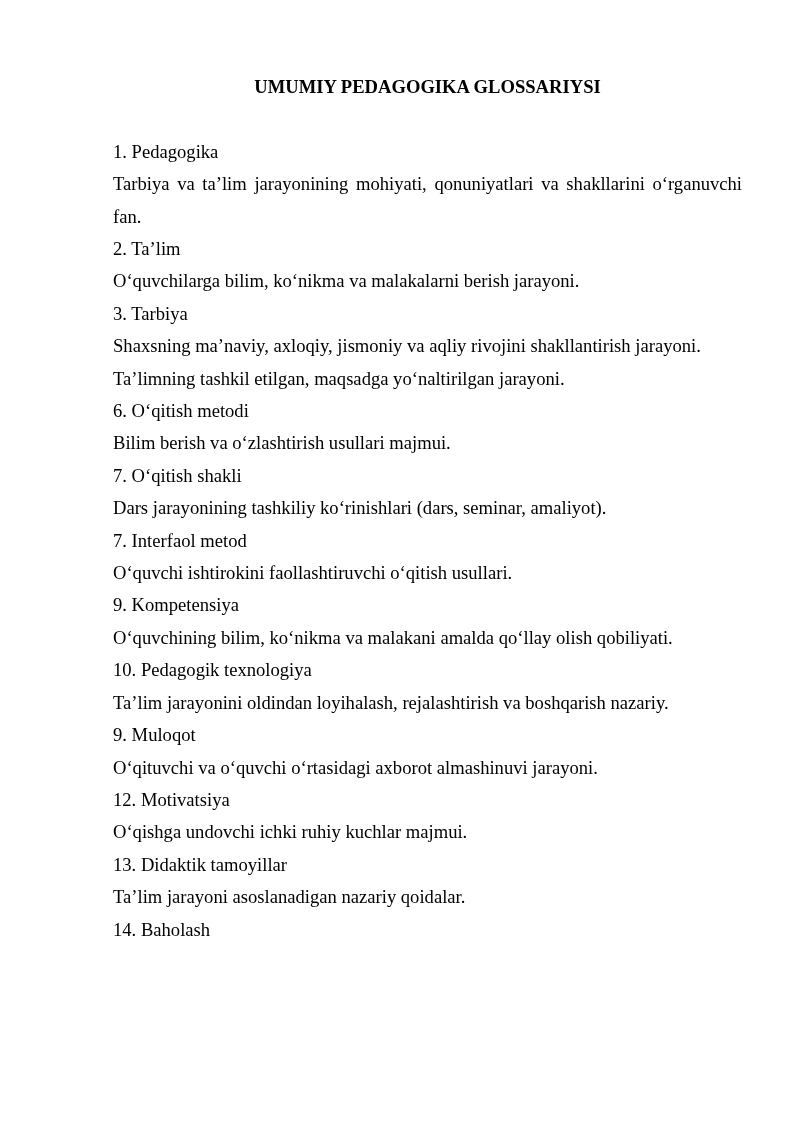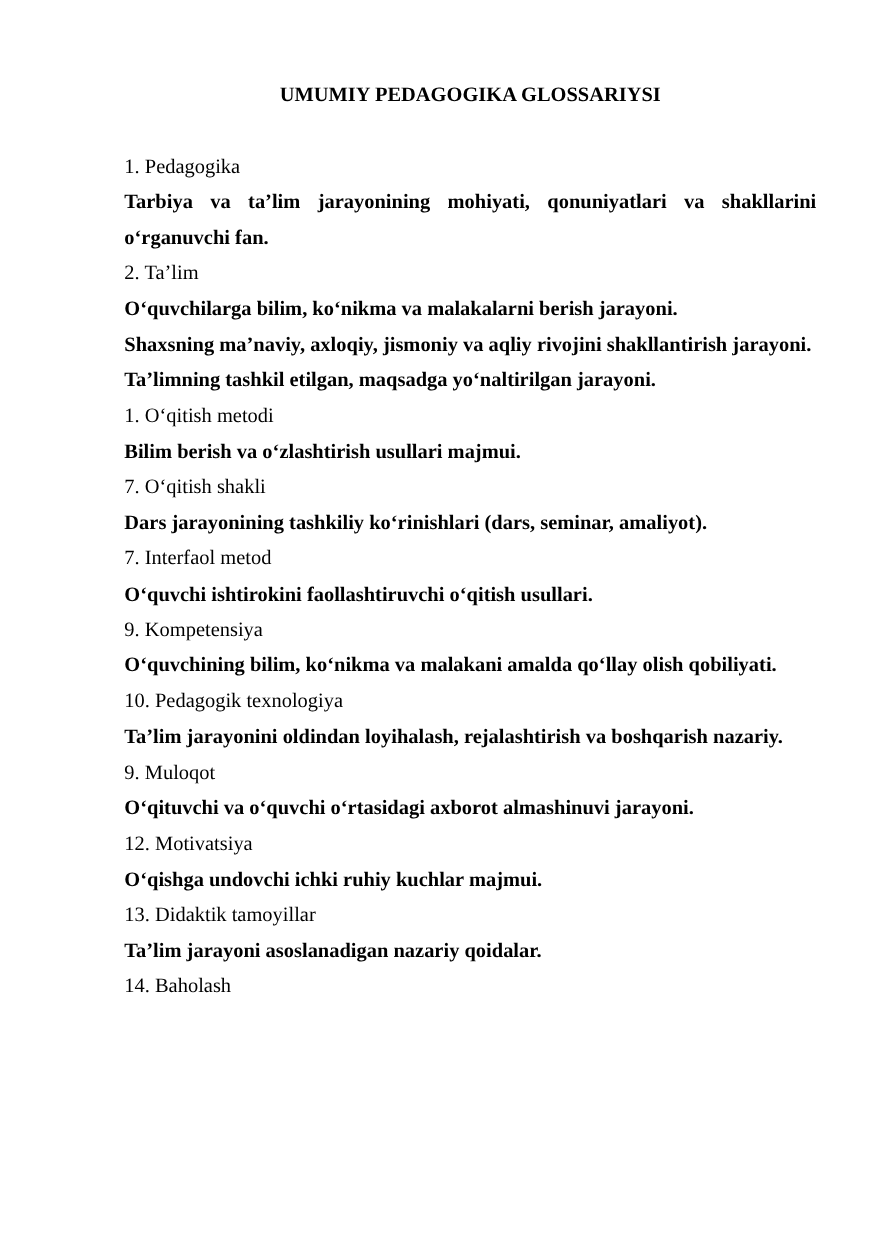--- a/index.html
+++ b/index.html
@@ -28,21 +28,21 @@
     text-align: center;
   }
   .entry p {
     margin: 0;
   }
   .term {
     font-weight: normal;
     text-align: left;
   }
   .definition {
-    font-weight: bold;
+    font-weight: normal;
     text-align: justify;
     text-justify: inter-word;
   }
 </style>
 </head>
 <body>
 
 <div class="page">
   <h1 class="title">UMUMIY PEDAGOGIKA GLOSSARIYSI</h1>
   <div class="entries">
@@ -50,32 +50,33 @@
     <p class="term">1. Pedagogika</p>
     <p class="definition">Tarbiya va ta’lim jarayonining mohiyati, qonuniyatlari va shakllarini oʻrganuvchi fan.</p>
   </div>
 
   <div class="entry">
     <p class="term">2. Ta’lim</p>
     <p class="definition">Oʻquvchilarga bilim, koʻnikma va malakalarni berish jarayoni.</p>
   </div>
 
   <div class="entry">
+    <p class="term">3. Tarbiya</p>
     <p class="definition">Shaxsning ma’naviy, axloqiy, jismoniy va aqliy rivojini shakllantirish jarayoni.</p>
   </div>
 
   <div class="entry">
   </div>
 
   <div class="entry">
     <p class="definition">Ta’limning tashkil etilgan, maqsadga yoʻnaltirilgan jarayoni.</p>
   </div>
 
   <div class="entry">
-    <p class="term">1. Oʻqitish metodi</p>
+    <p class="term">6. Oʻqitish metodi</p>
     <p class="definition">Bilim berish va oʻzlashtirish usullari majmui.</p>
   </div>
 
   <div class="entry">
     <p class="term">7. Oʻqitish shakli</p>
     <p class="definition">Dars jarayonining tashkiliy koʻrinishlari (dars, seminar, amaliyot).</p>
   </div>
 
   <div class="entry">
     <p class="term">7. Interfaol metod</p>

